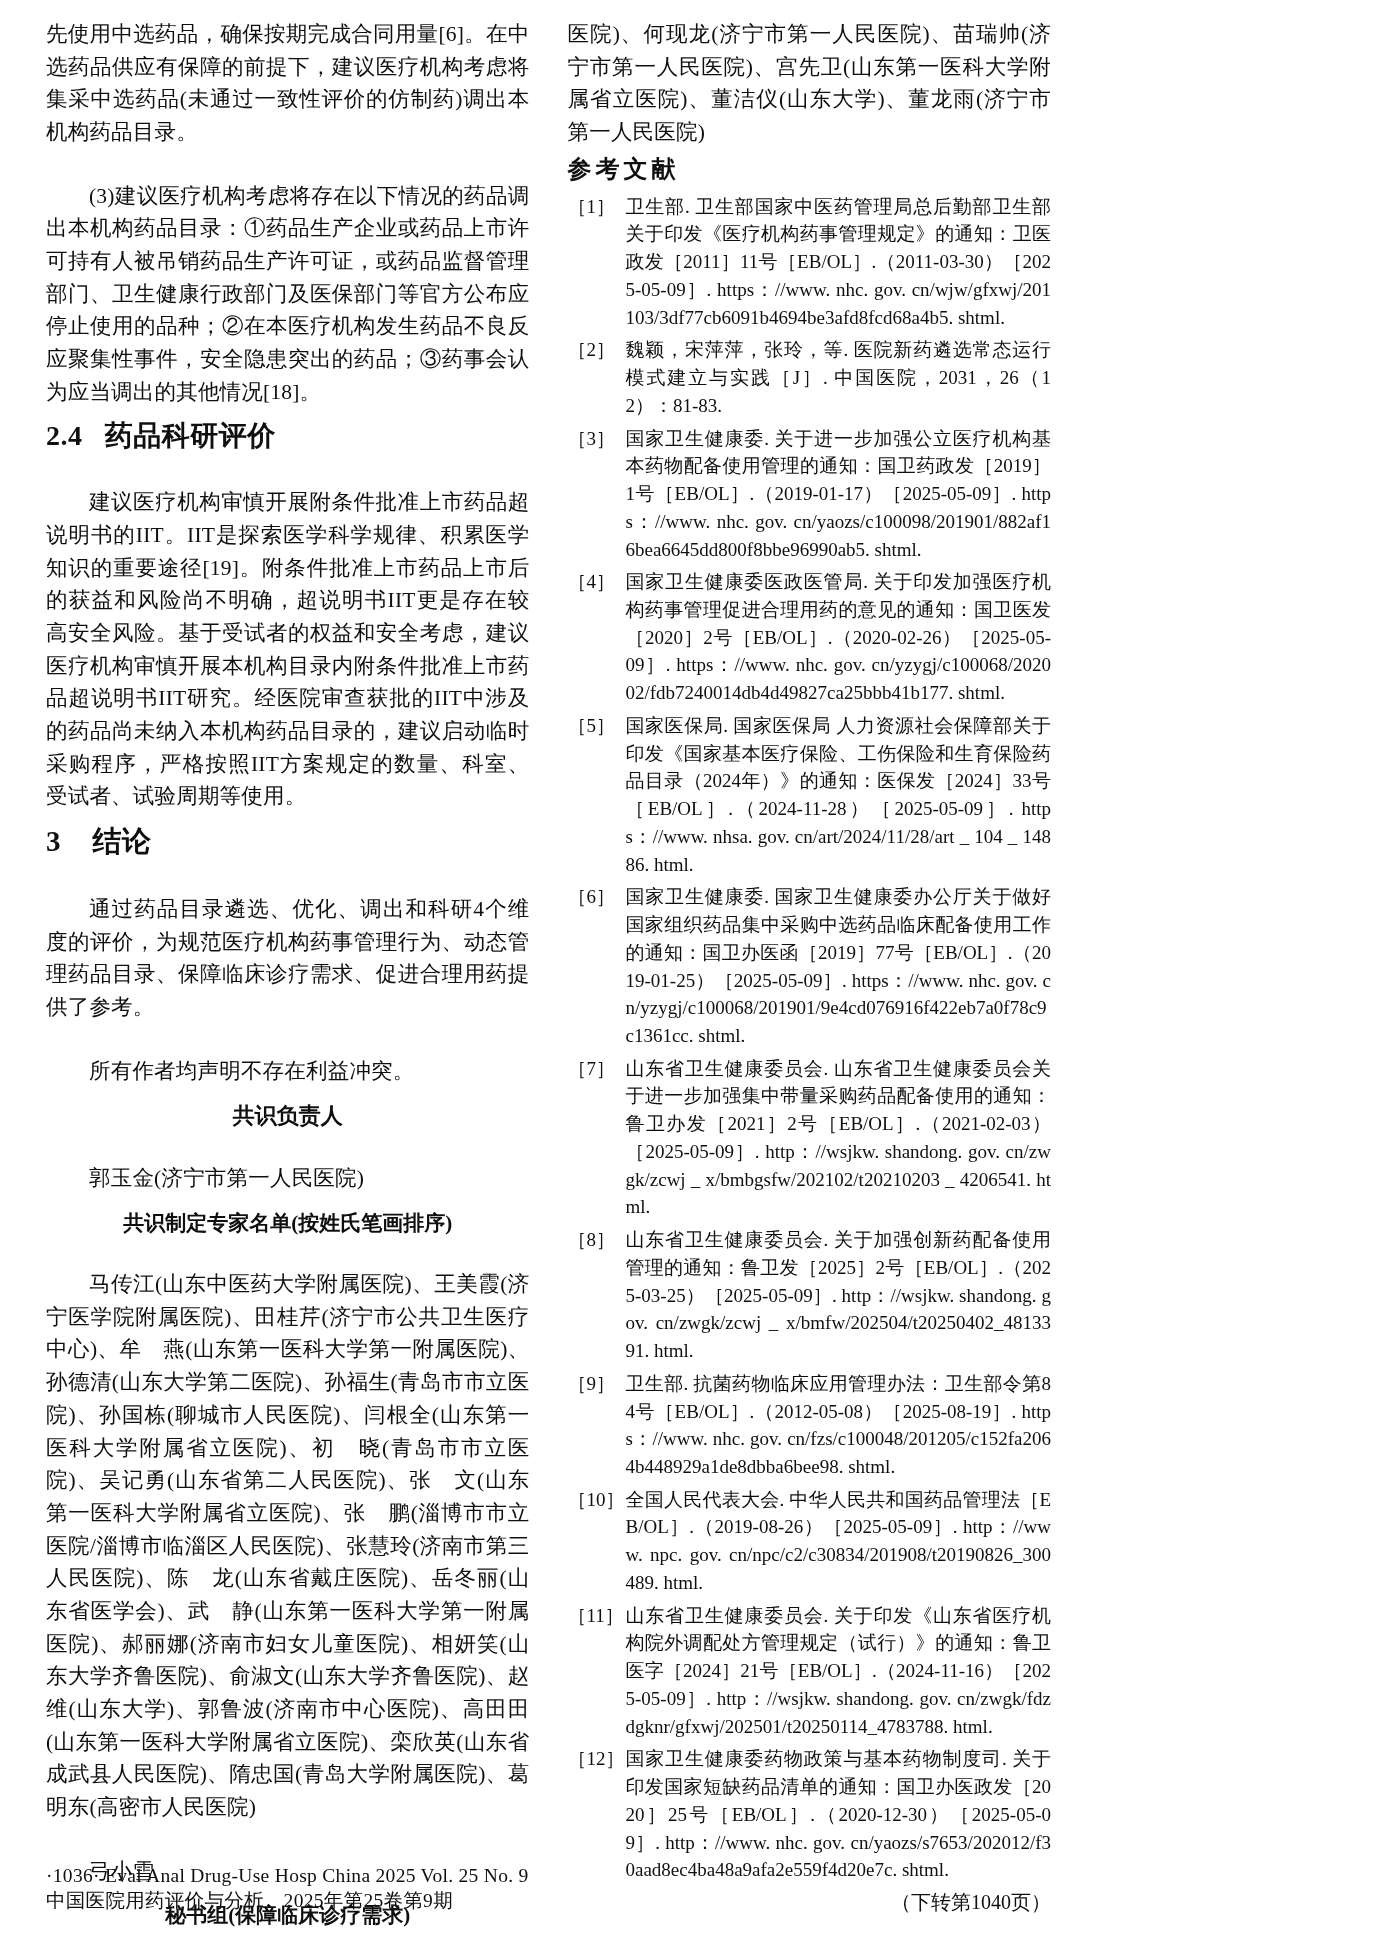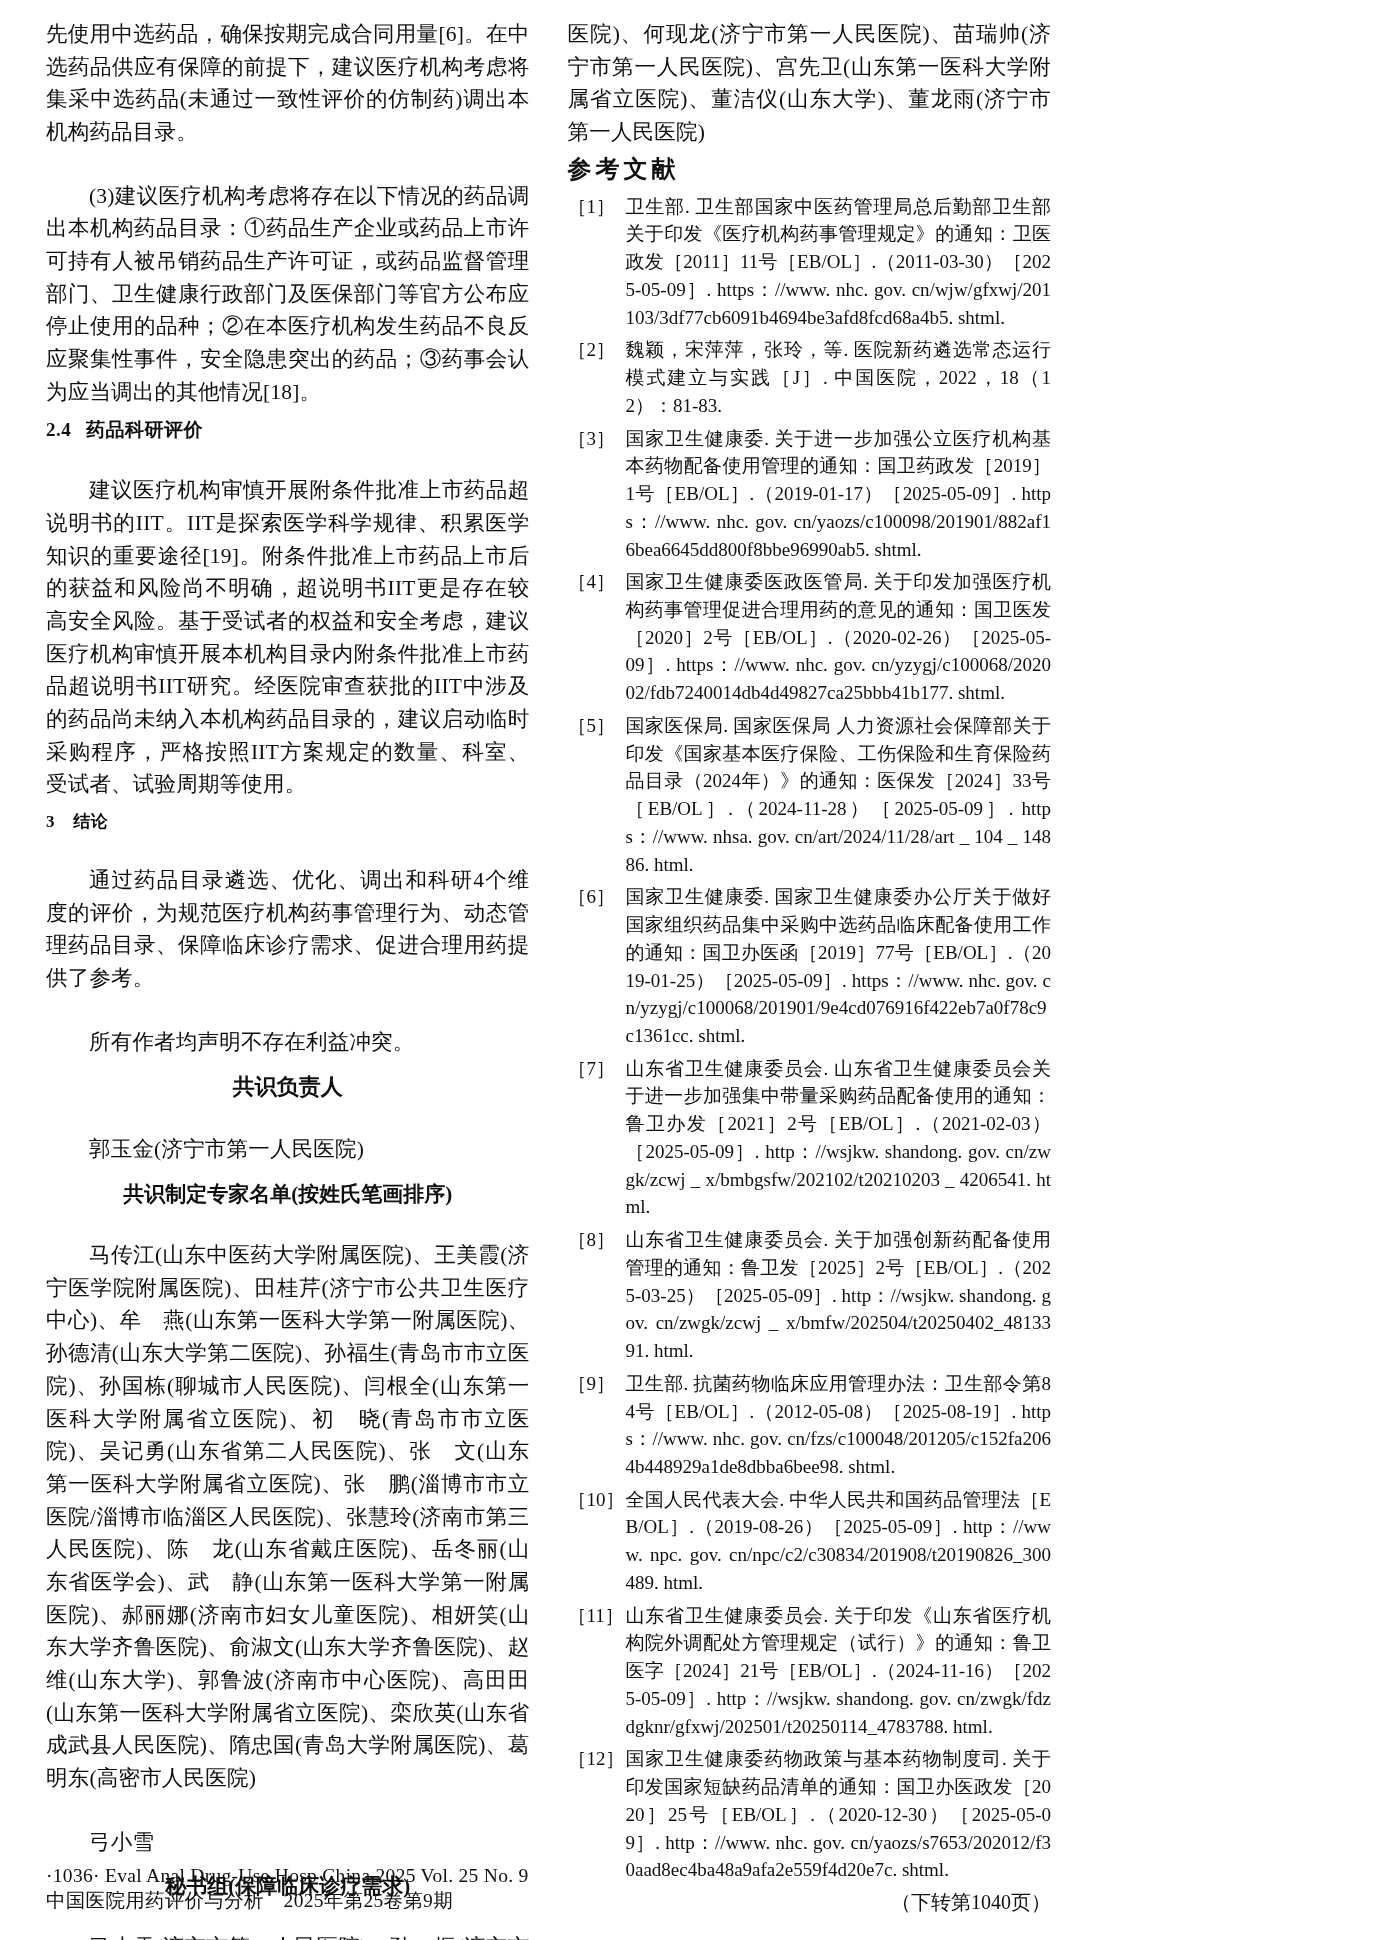--- a/index.html
+++ b/index.html
@@ -30,28 +30,28 @@
   p {
     margin: 0;
     font-size: 21.5px;
     line-height: 1.52;
     text-align: justify;
     text-justify: inter-ideograph;
     letter-spacing: 0.2px;
   }
   p.indent { text-indent: 2em; margin-top: 31px; }
   .h2 {
-    font-size: 19px;
+    font-size: 28px;
     font-weight: bold;
     margin: 9px 0 4px 0;
     letter-spacing: 0.5px;
   }
   .h2 .num { display: inline-block; min-width: 2.1em; }
   .h1 {
-    font-size: 17px;
+    font-size: 29px;
     font-weight: bold;
     margin: 9px 0 4px 0;
     letter-spacing: 0.5px;
   }
   .h1 .num { display: inline-block; min-width: 1.6em; }
   .center-head {
     text-align: center;
     font-weight: bold;
     font-size: 22px;
     margin: 14px 0 2px 0;
@@ -144,21 +144,21 @@
 
       <div class="ref-title">参考文献</div>
 
       <div class="ref-list">
         <div class="ref-item">
           <div class="ref-num">［1］</div>
           <div class="ref-body">卫生部. 卫生部国家中医药管理局总后勤部卫生部关于印发《医疗机构药事管理规定》的通知：卫医政发［2011］11号［EB/OL］.（2011-03-30）［2025-05-09］. https：//www. nhc. gov. cn/wjw/gfxwj/201103/3df77cb6091b4694be3afd8fcd68a4b5. shtml.</div>
         </div>
         <div class="ref-item">
           <div class="ref-num">［2］</div>
-          <div class="ref-body">魏颖，宋萍萍，张玲，等. 医院新药遴选常态运行模式建立与实践［J］. 中国医院，2022，18（12）：81-83.</div>
+          <div class="ref-body">魏颖，宋萍萍，张玲，等. 医院新药遴选常态运行模式建立与实践［J］. 中国医院，2031，26（12）：81-83.</div>
         </div>
         <div class="ref-item">
           <div class="ref-num">［3］</div>
           <div class="ref-body">国家卫生健康委. 关于进一步加强公立医疗机构基本药物配备使用管理的通知：国卫药政发［2019］1号［EB/OL］.（2019-01-17）［2025-05-09］. https：//www. nhc. gov. cn/yaozs/c100098/201901/882af16bea6645dd800f8bbe96990ab5. shtml.</div>
         </div>
         <div class="ref-item">
           <div class="ref-num">［4］</div>
           <div class="ref-body">国家卫生健康委医政医管局. 关于印发加强医疗机构药事管理促进合理用药的意见的通知：国卫医发［2020］2号［EB/OL］.（2020-02-26）［2025-05-09］. https：//www. nhc. gov. cn/yzygj/c100068/202002/fdb7240014db4d49827ca25bbb41b177. shtml.</div>
         </div>
         <div class="ref-item">

